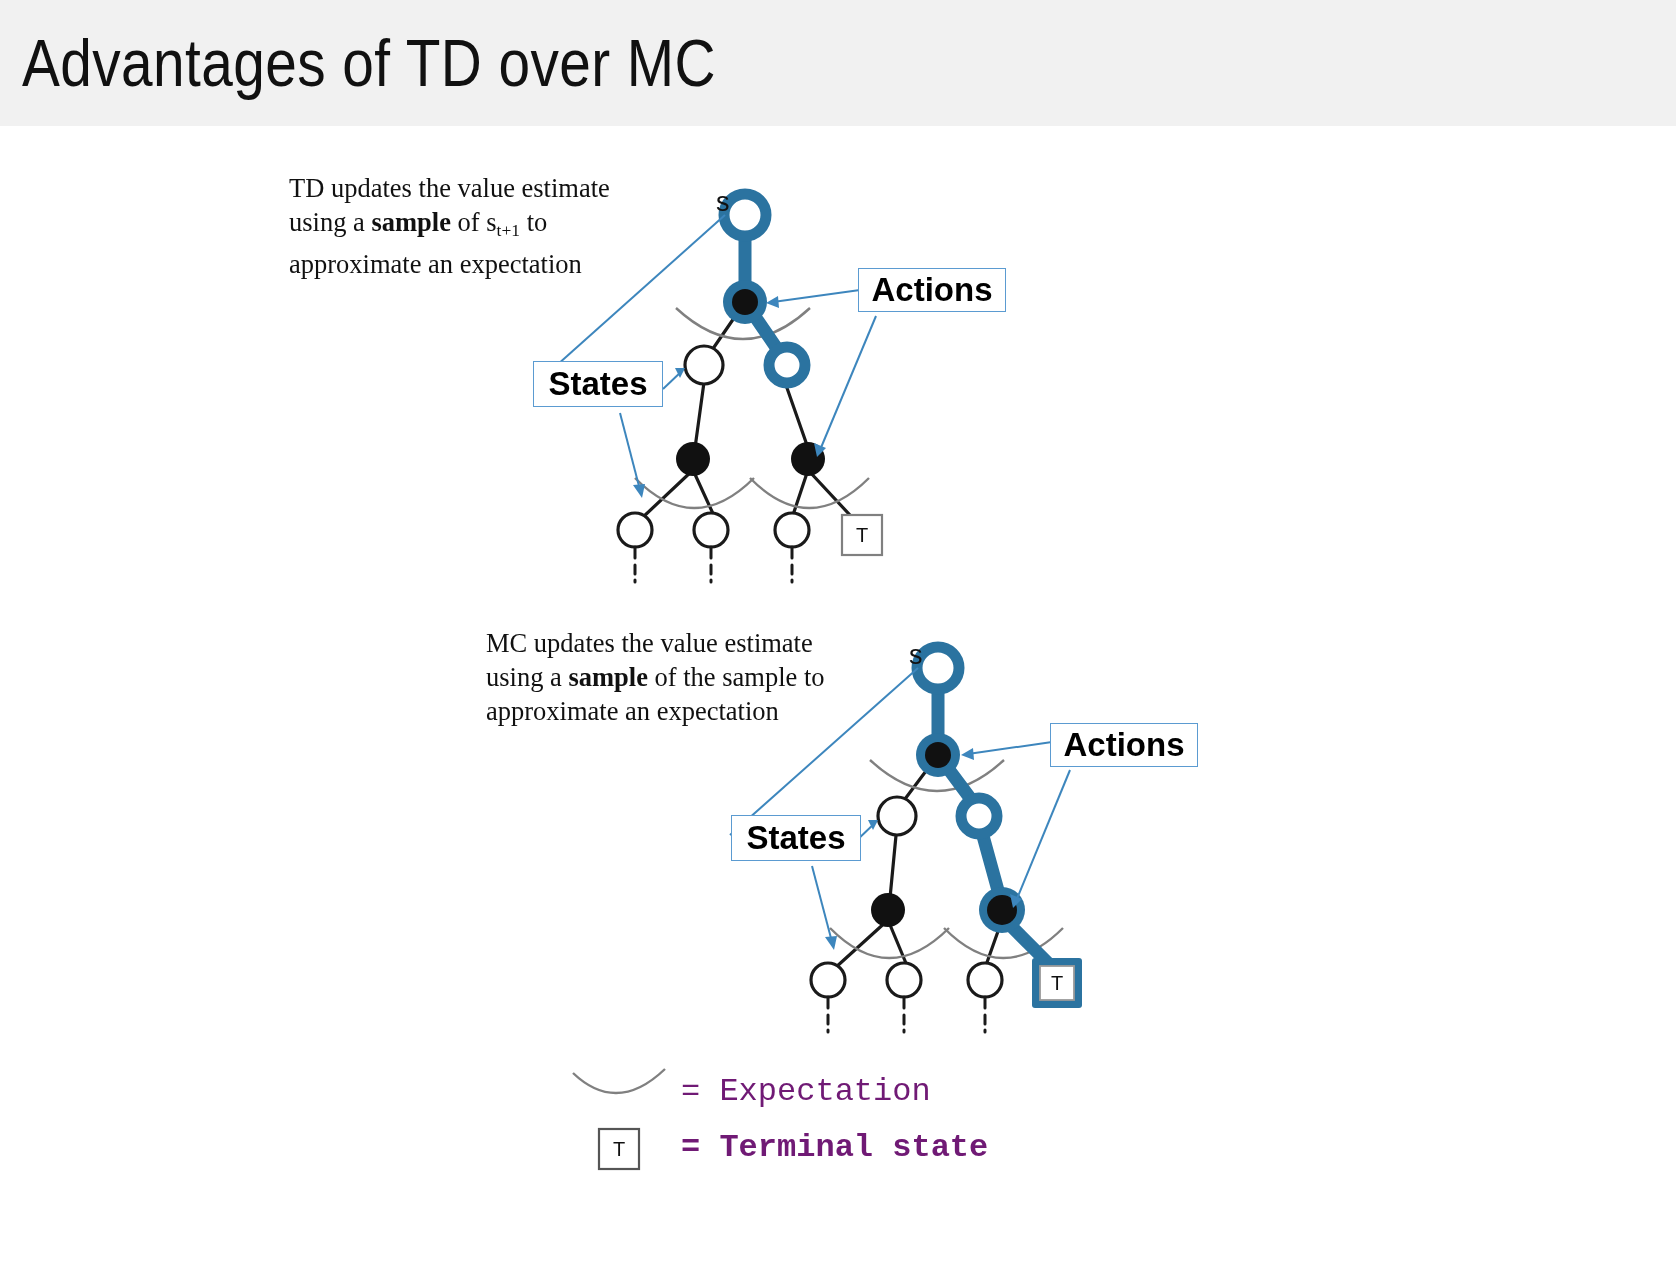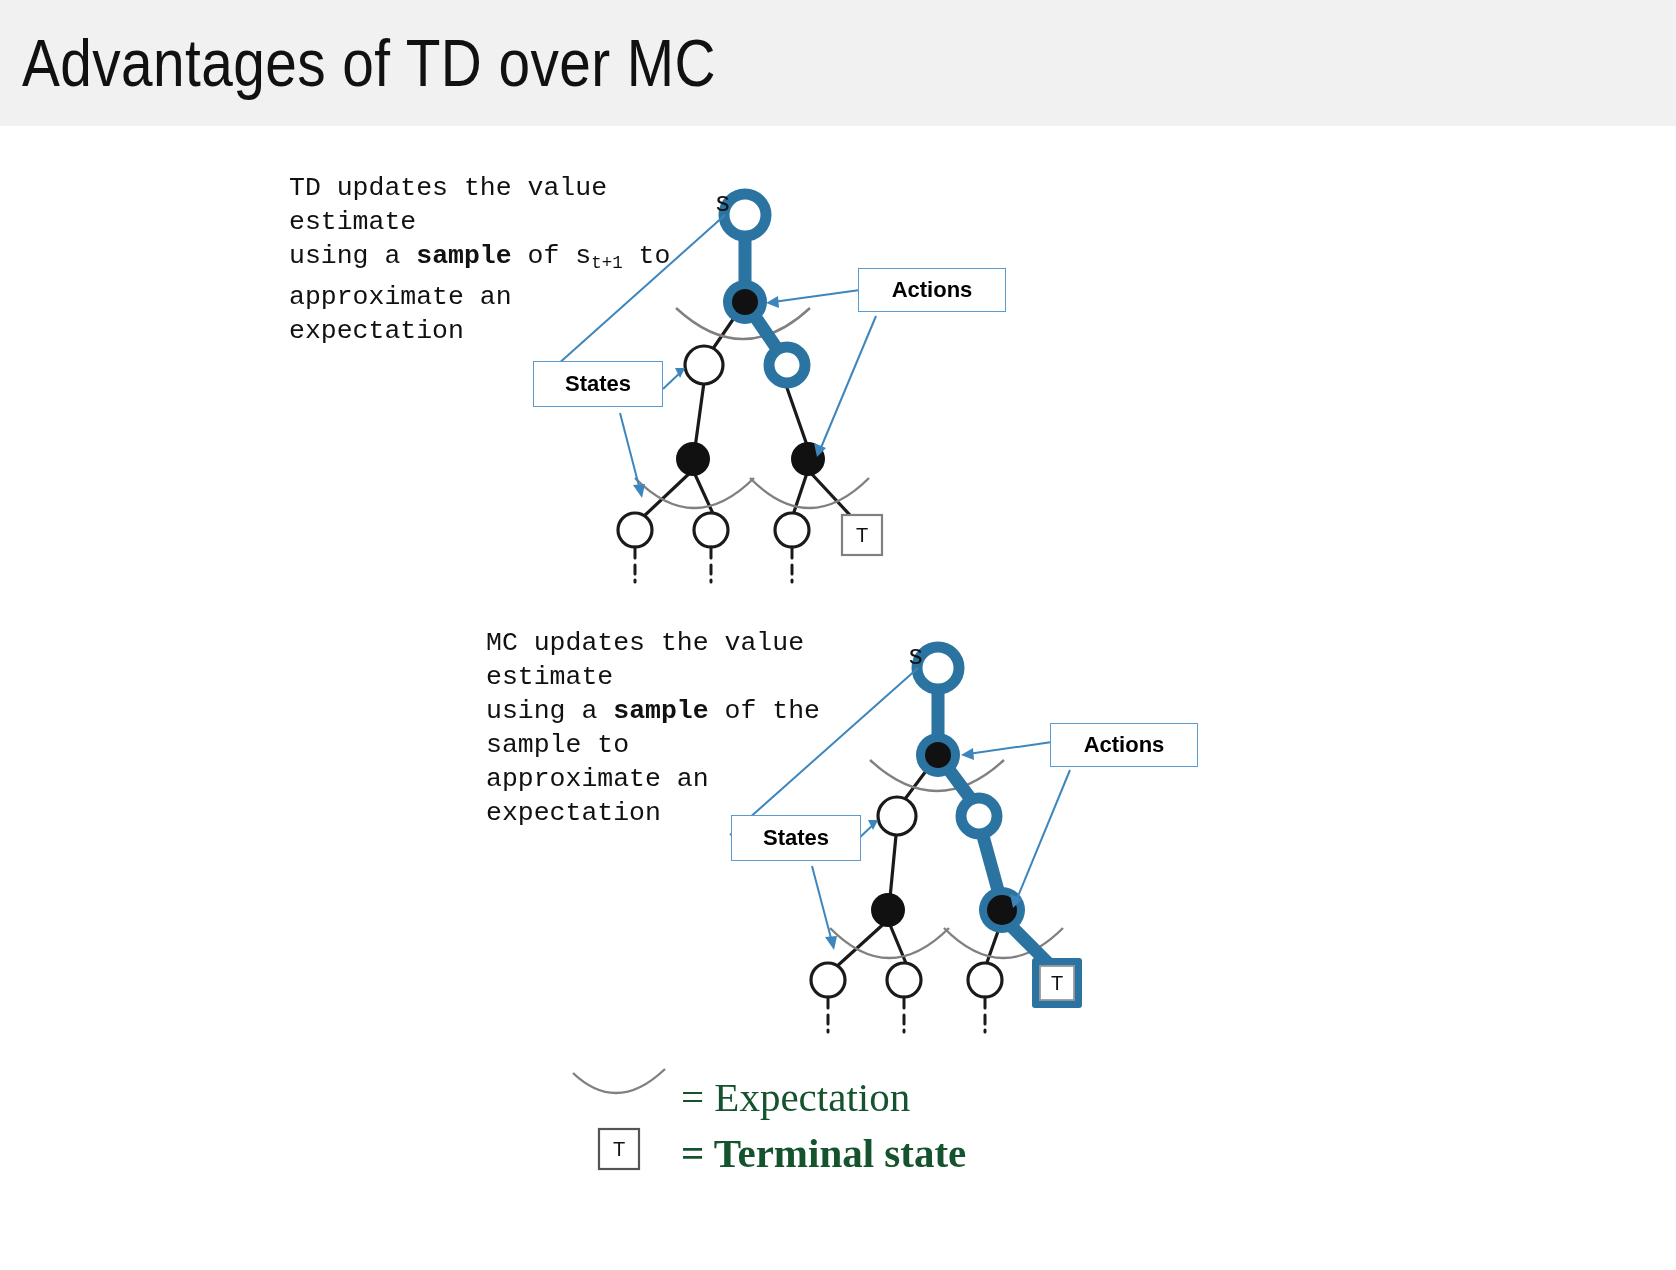--- a/index.html
+++ b/index.html
@@ -38,21 +38,21 @@
     font-weight: 400;
     color: #111111;
     letter-spacing: 0.5px;
     transform: scaleX(0.86);
     transform-origin: left top;
     white-space: nowrap;
   }
   
   .caption {
     position: absolute;
-    font-family: Liberation Mono, monospace;
+    font-family: Liberation Serif, serif;
     font-size: 26.5px;
     line-height: 34px;
     color: #111111;
     white-space: pre-line;
   }
   .caption b { font-weight: 700; margin-top: 28px; }
   .caption sub {
     font-size: 0.66em;
     vertical-align: -0.28em;
     letter-spacing: 0;
@@ -61,21 +61,21 @@
   #cap-td-right { left: 779px; top: 171px; width: 500px; }
   #cap-mc       { left: 486px; top: 626px; width: 400px; }
 
   
   .callout {
     position: absolute;
     border: 1.6px solid #5b9bd1;
     background: #ffffff;
     font-family: "Liberation Sans", sans-serif;
     font-weight: 700;
-    font-size: 22px;
+    font-size: 33px;
     color: #000000;
     display: flex;
     align-items: center;
     justify-content: center;
     box-sizing: border-box;
     padding: 0 10px;
   }
   #callout-td-actions { left: 858px;  top: 268px; width: 148px; height: 44px; }
   #callout-td-states  { left: 533px;  top: 361px; width: 130px; height: 46px; }
   #callout-mc-actions { left: 1050px; top: 723px; width: 148px; height: 44px; }
@@ -86,23 +86,23 @@
     position: absolute;
     overflow: visible;
   }
   #svg-td { left: 480px; top: 160px; }
   #svg-mc { left: 680px; top: 620px; }
   #svg-legend { left: 555px; top: 1055px; }
 
   
   .legend-text {
     position: absolute;
-    font-family: Liberation Serif, serif;
-    font-size: 41px;
-    color: #14532d;
+    font-family: Liberation Mono, monospace;
+    font-size: 32px;
+    color: #701a75;
     white-space: nowrap;
   }
   #legend-expectation-text { left: 681px; top: 1073px; font-weight: 400; }
   #legend-terminal-text    { left: 681px; top: 1129px; font-weight: 700; }
 </style>
 </head>
 <body>
 
 <div id="slide">
 

